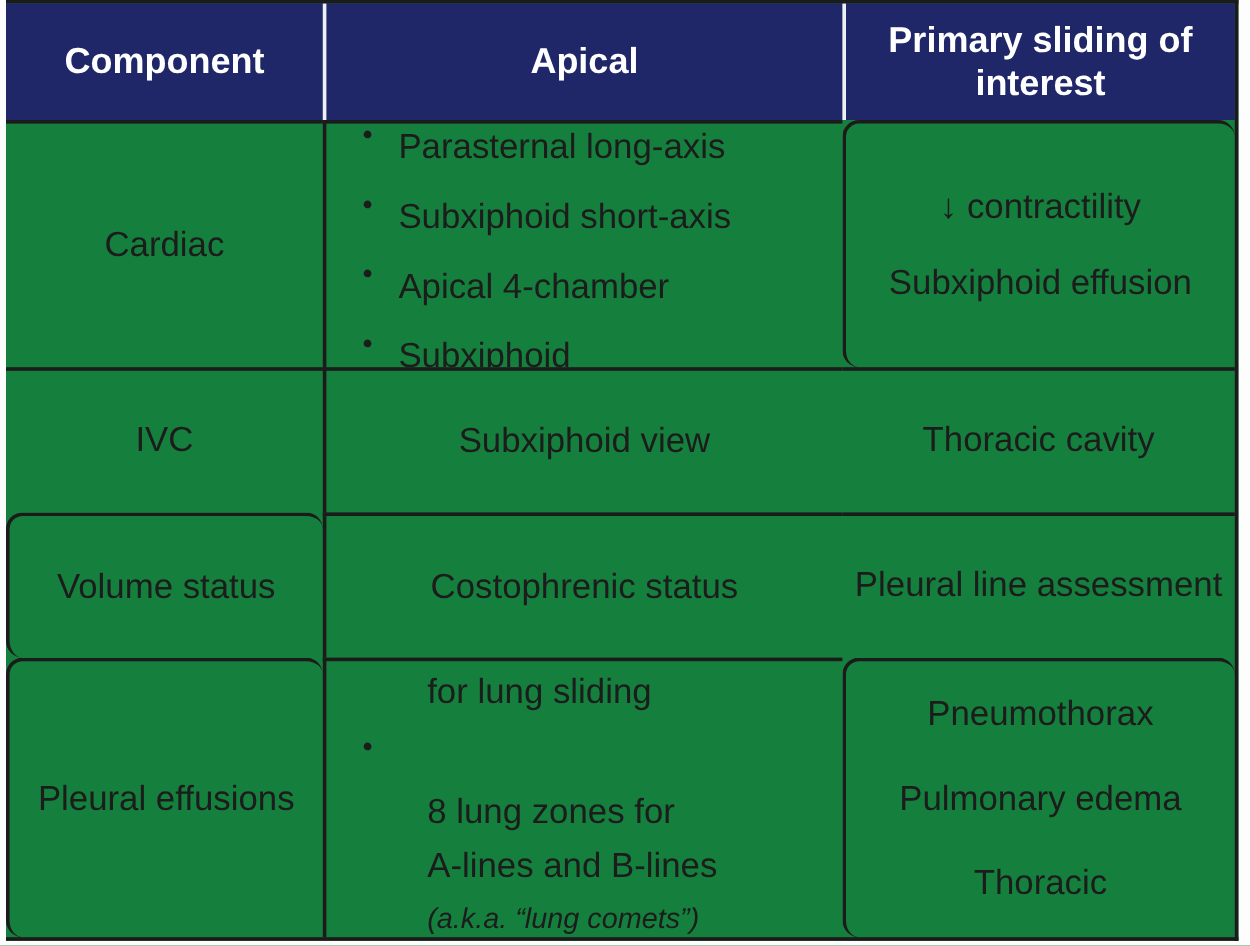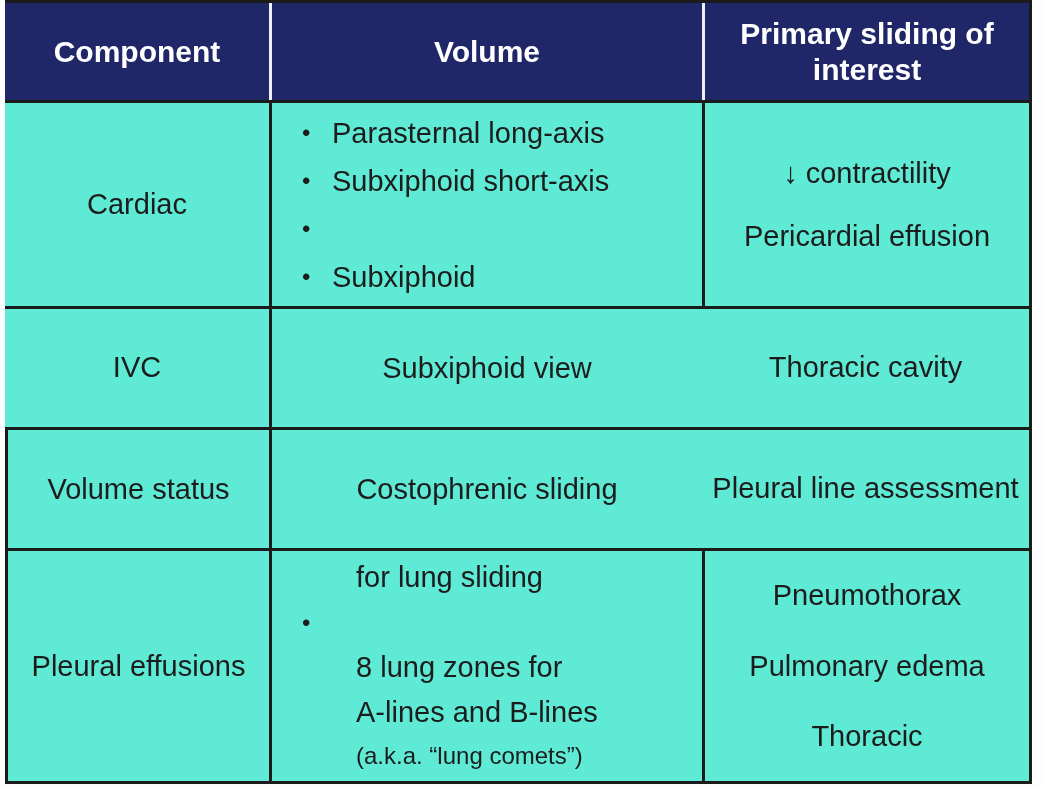--- a/index.html
+++ b/index.html
@@ -20,21 +20,21 @@
     left: 5px;
     top: 0;
     width: 1024px;
     height: 778px;
     display: grid;
     grid-template-columns: 264px 433px 1fr;
     grid-template-rows: 97px 206px 121px 121px 1fr;
     border-top: 3px solid #1b1b1b;
     border-right: 3px solid #1b1b1b;
     border-bottom: 3px solid #1b1b1b;
-    background: #5eead4;
+    background: #15803d;
   }
   .cell {
     display: flex;
     align-items: center;
     justify-content: center;
     box-sizing: border-box;
     overflow: hidden;
   }
   .cell.c2, .cell.c3 { border-left: 3px solid #1b1b1b; }
   .cell.body { border-top: 3px solid #1b1b1b; }
@@ -72,93 +72,96 @@
     align-items: flex-start;
     font-size: 29px;
     line-height: 48px;
   }
   .row4 ul.bullet-list li { line-height: 45px; gap: 24px; }
   .bullet-glyph {
     flex: 0 0 30px;
     width: 30px;
     font-size: 24px;
   }
-  .li-content { white-space: pre-line; }
+  .li-content { white-space: pre-line; margin-top: 10px; }
   .note-line {
     font-size: 24px;
     line-height: 42px;
     white-space: nowrap;
+    font-style: italic;
   }
   .findings-cell {
     flex-direction: column;
     font-size: 29px;
     text-align: center;
     padding: 0 8px;
+    border-radius: 14px;
   }
   .findings-cell .finding-line { line-height: 1.2; }
   .gap26 { gap: 28px; }
   .gap32 { gap: 36px; }
 </style>
 </head>
 <body>
 
 <div class="table-wrap">
 
   <div class="cell header c1">
     <span>Component</span>
   </div>
   <div class="cell header c2">
-    <span>Volume</span>
+    <span>Apical</span>
   </div>
   <div class="cell header c3">
     <span>Primary sliding of interest</span>
   </div>
 
   <div class="cell body c1 component-cell">
     <span>Cardiac</span>
   </div>
   <div class="cell body c2 views-bullets">
     <ul class="bullet-list">
       <li>
         <span class="bullet-glyph">•</span>
         <span class="li-content">Parasternal long-axis</span>
       </li>
       <li>
         <span class="bullet-glyph">•</span>
         <span class="li-content">Subxiphoid short-axis</span>
       </li>
       <li>
         <span class="bullet-glyph">•</span>
+        <span class="li-content">Apical 4-chamber</span>
       </li>
       <li>
         <span class="bullet-glyph">•</span>
         <span class="li-content">Subxiphoid</span>
       </li>
     </ul>
   </div>
   <div class="cell body c3 findings-cell gap26">
     <div class="finding-line">↓ contractility</div>
-    <div class="finding-line">Pericardial effusion</div>
+    <div class="finding-line">Subxiphoid effusion</div>
   </div>
 
   <div class="cell body c1 component-cell">
     <span>IVC</span>
   </div>
   <div class="cell body c2">
     <span class="views-text">Subxiphoid view</span>
   </div>
   <div class="cell body c1 component-cell">
     <span>Thoracic cavity</span>
   </div>
 
   <div class="cell body c3 findings-cell">
     <div class="finding-line">Volume status</div>
   </div>
   <div class="cell body c2">
-    <span class="views-text">Costophrenic sliding</span>
+    <span class="views-text">Costophrenic status</span>
   </div>
   <div class="cell body c1 component-cell row4">
     <span>Pleural line assessment</span>
   </div>
 
   <div class="cell body c3 findings-cell">
     <div class="finding-line">Pleural effusions</div>
   </div>
   <div class="cell body c2 views-bullets row4">
     <ul class="bullet-list">

